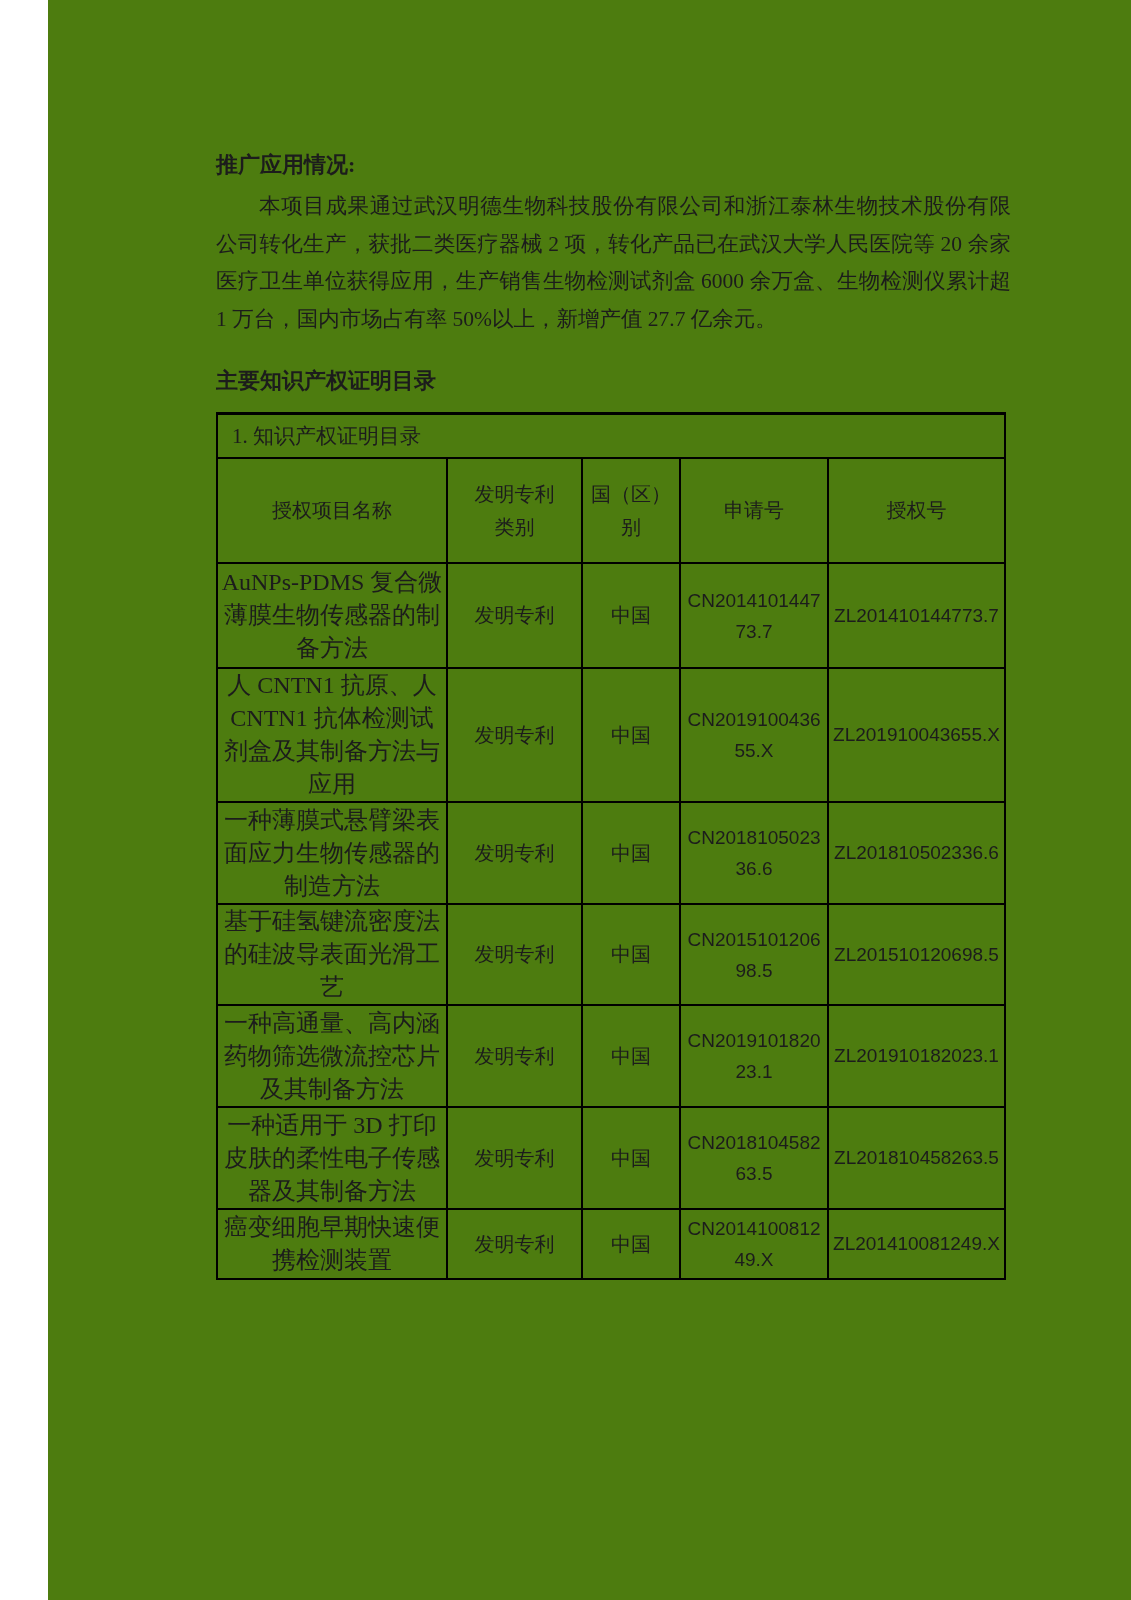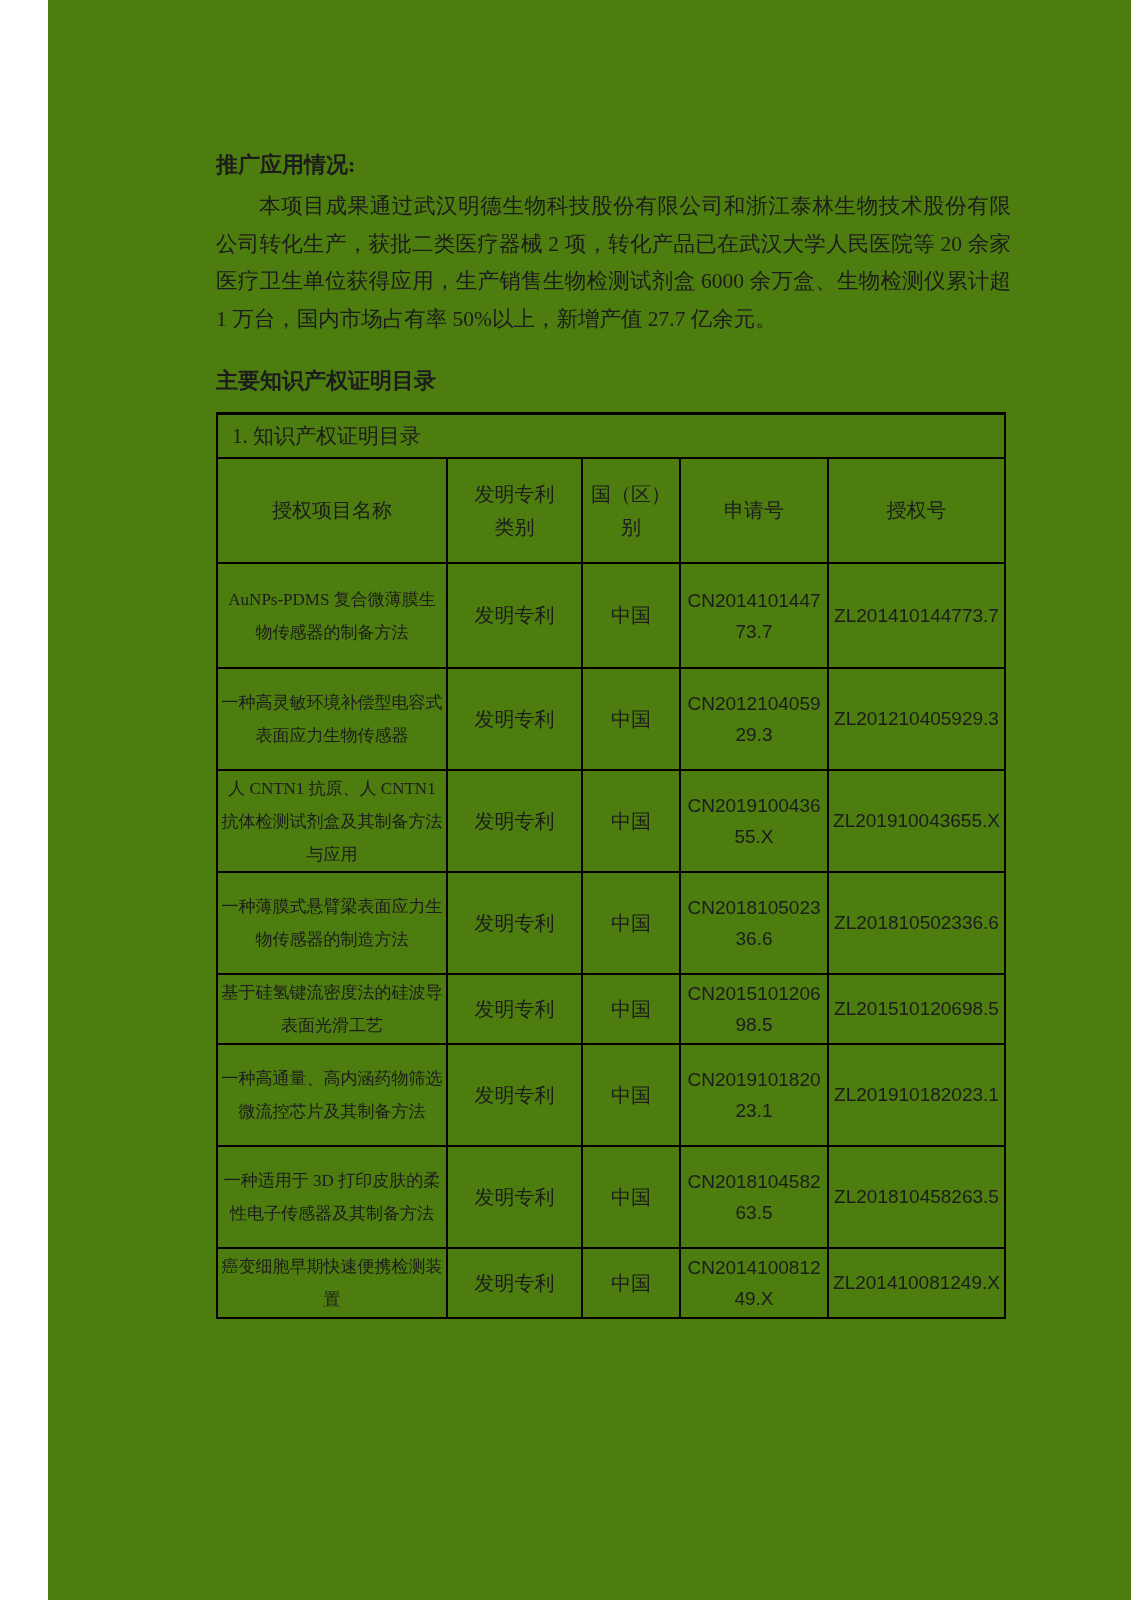--- a/index.html
+++ b/index.html
@@ -61,21 +61,21 @@
   .ip-table thead tr { height: 105px; }
   .ip-table th {
     font-weight: normal;
     font-size: 20px;
     line-height: 33px;
     white-space: pre-line;
   }
   tr.row-3line { height: 102px; }
   tr.row-3line-first { height: 105px; }
   tr.row-2line { height: 70px; }
-  td.cell-name { font-size: 17px; line-height: 33px; }
+  td.cell-name { font-size: 24px; line-height: 33px; }
   td.cell-type, td.cell-country { font-size: 20px; }
   td.cell-appno {
     font-family: "Liberation Sans", "DejaVu Sans", sans-serif;
     font-size: 19px;
     line-height: 31px;
     white-space: pre-line;
   }
   td.cell-grantno {
     font-family: "Liberation Sans", "DejaVu Sans", sans-serif;
     font-size: 19px;
@@ -121,28 +121,20 @@
       <tbody>
         <tr class="row-3line-first">
           <td class="cell-name">AuNPs-PDMS 复合微薄膜生物传感器的制备方法</td>
           <td class="cell-type">发明专利</td>
           <td class="cell-country">中国</td>
           <td class="cell-appno">CN2014101447
 73.7</td>
           <td class="cell-grantno">ZL201410144773.7</td>
         </tr>
         <tr class="row-3line">
-          <td class="cell-name">一种高灵敏环境补偿型电容式表面应力生物传感器</td>
-          <td class="cell-type">发明专利</td>
-          <td class="cell-country">中国</td>
-          <td class="cell-appno">CN2012104059
-29.3</td>
-          <td class="cell-grantno">ZL201210405929.3</td>
-        </tr>
-        <tr class="row-3line">
           <td class="cell-name">人 CNTN1 抗原、人 CNTN1 抗体检测试剂盒及其制备方法与应用</td>
           <td class="cell-type">发明专利</td>
           <td class="cell-country">中国</td>
           <td class="cell-appno">CN2019100436
 55.X</td>
           <td class="cell-grantno">ZL201910043655.X</td>
         </tr>
         <tr class="row-3line">
           <td class="cell-name">一种薄膜式悬臂梁表面应力生物传感器的制造方法</td>
           <td class="cell-type">发明专利</td>

